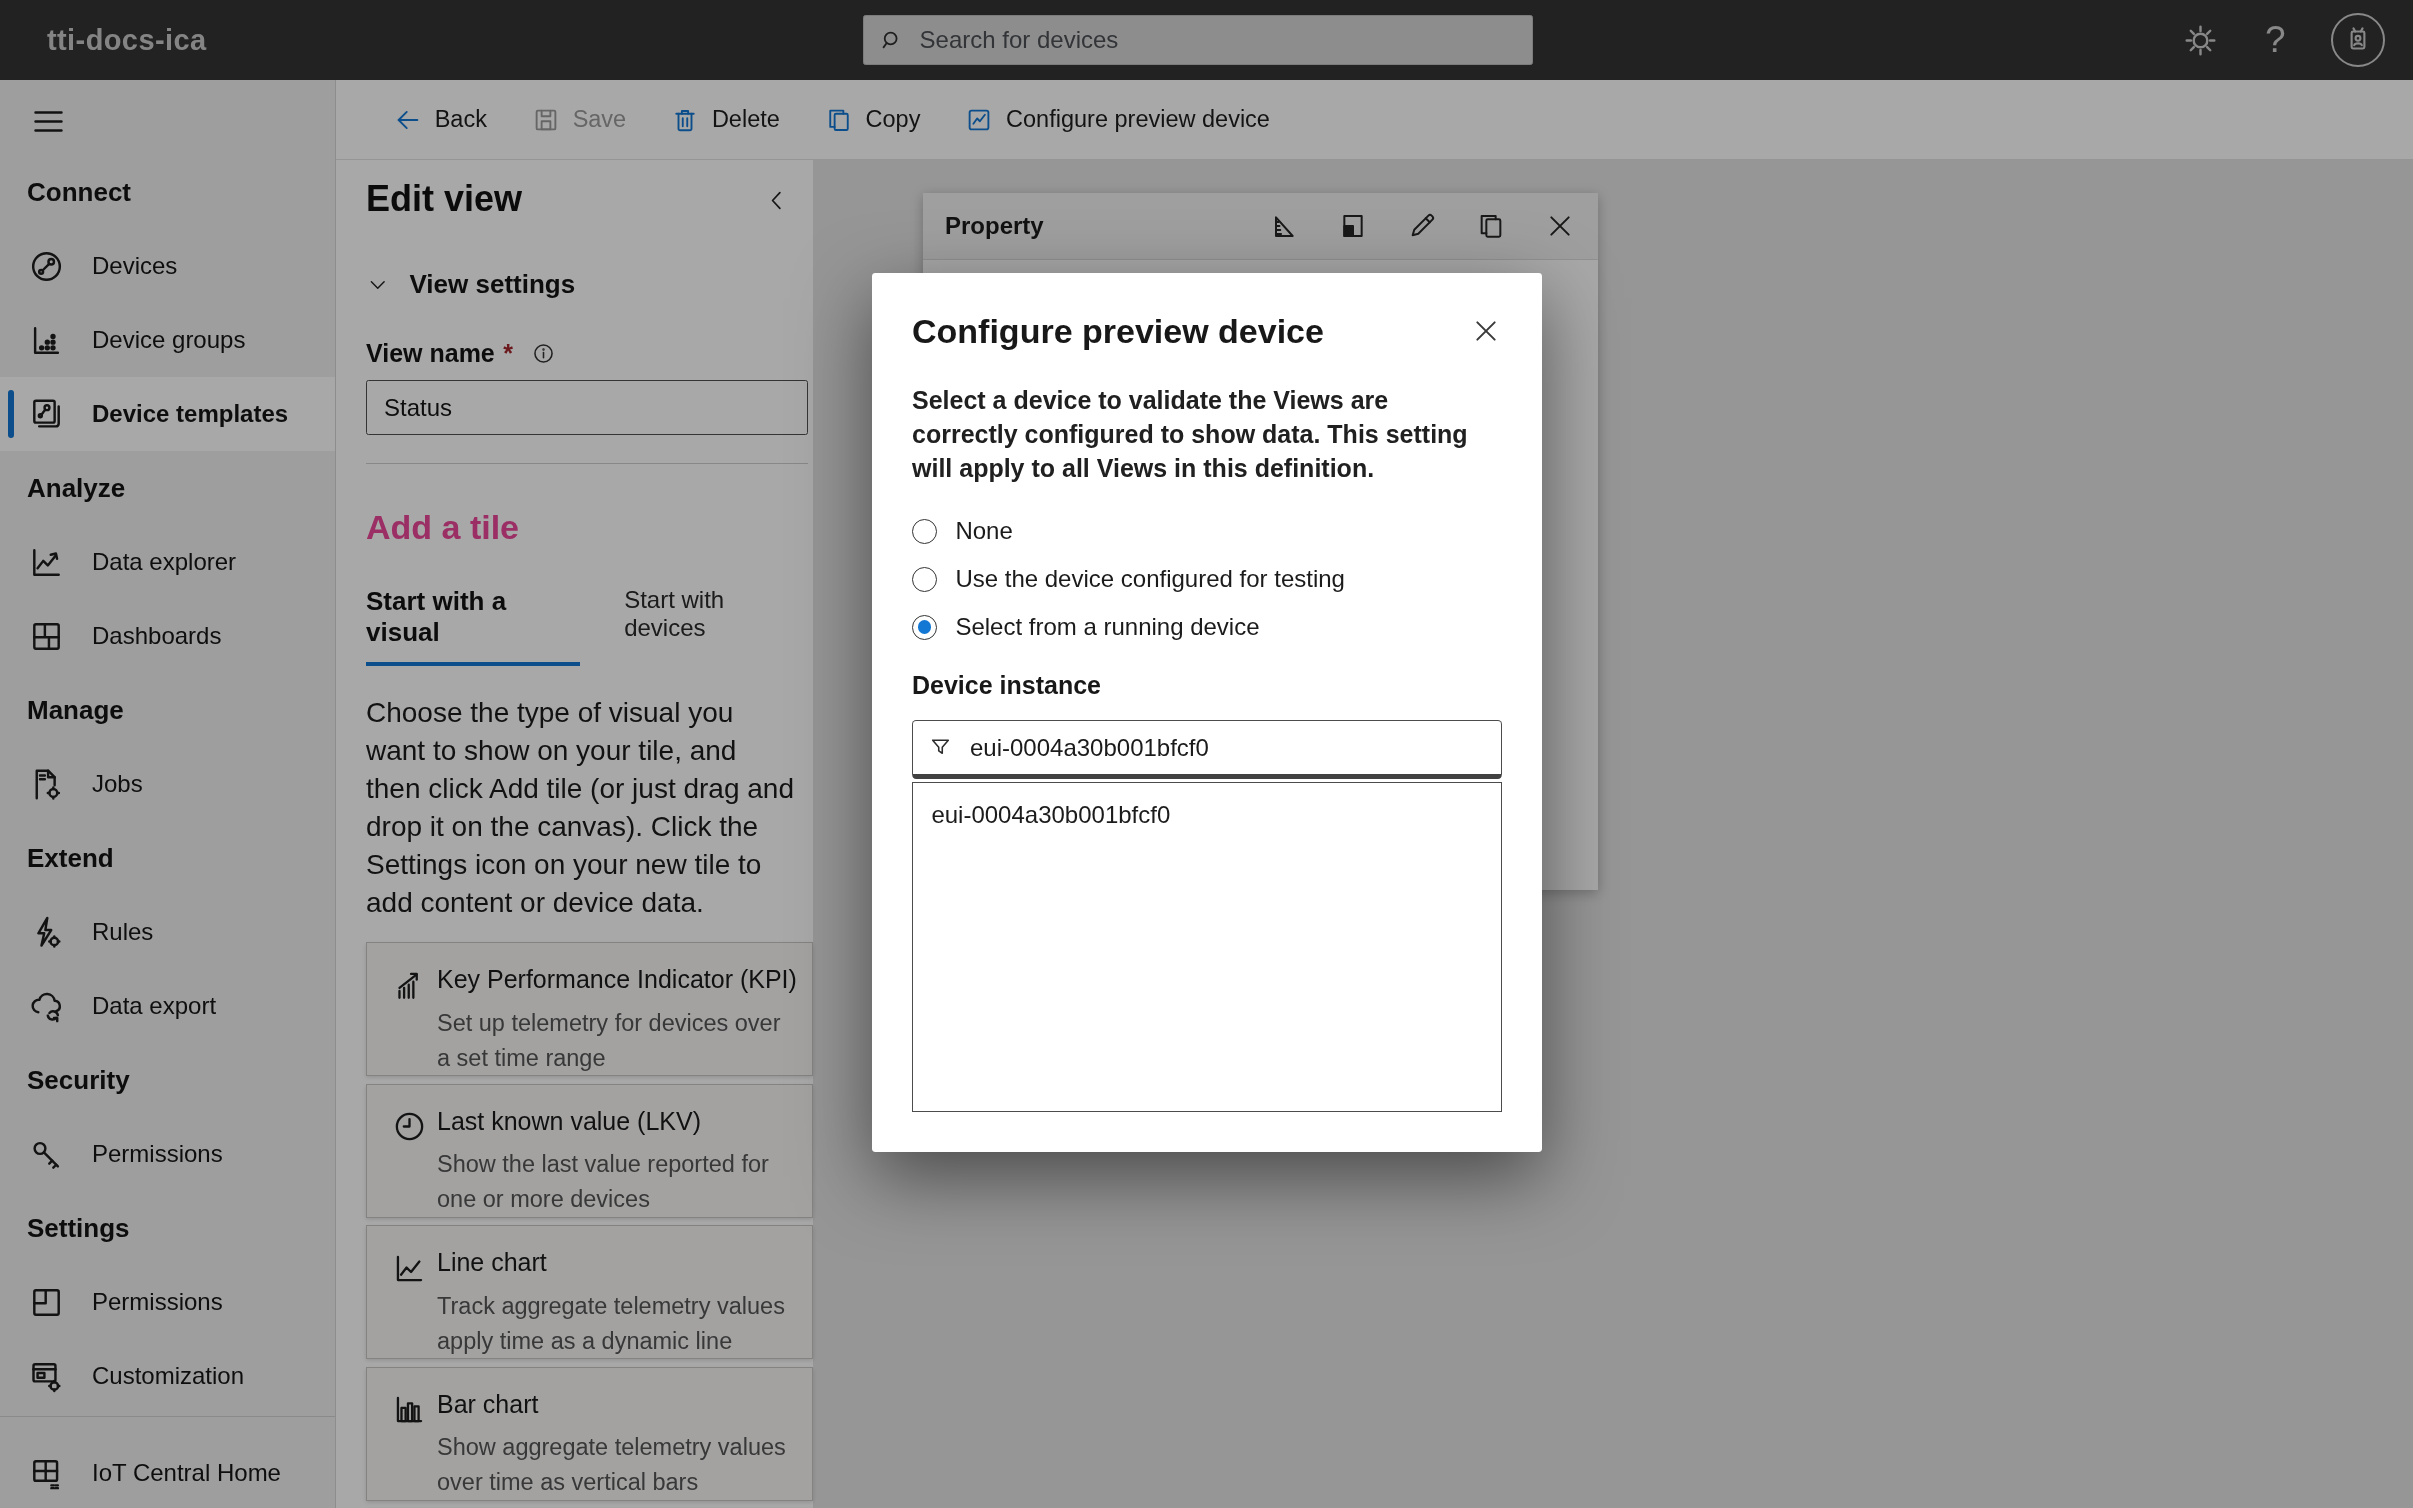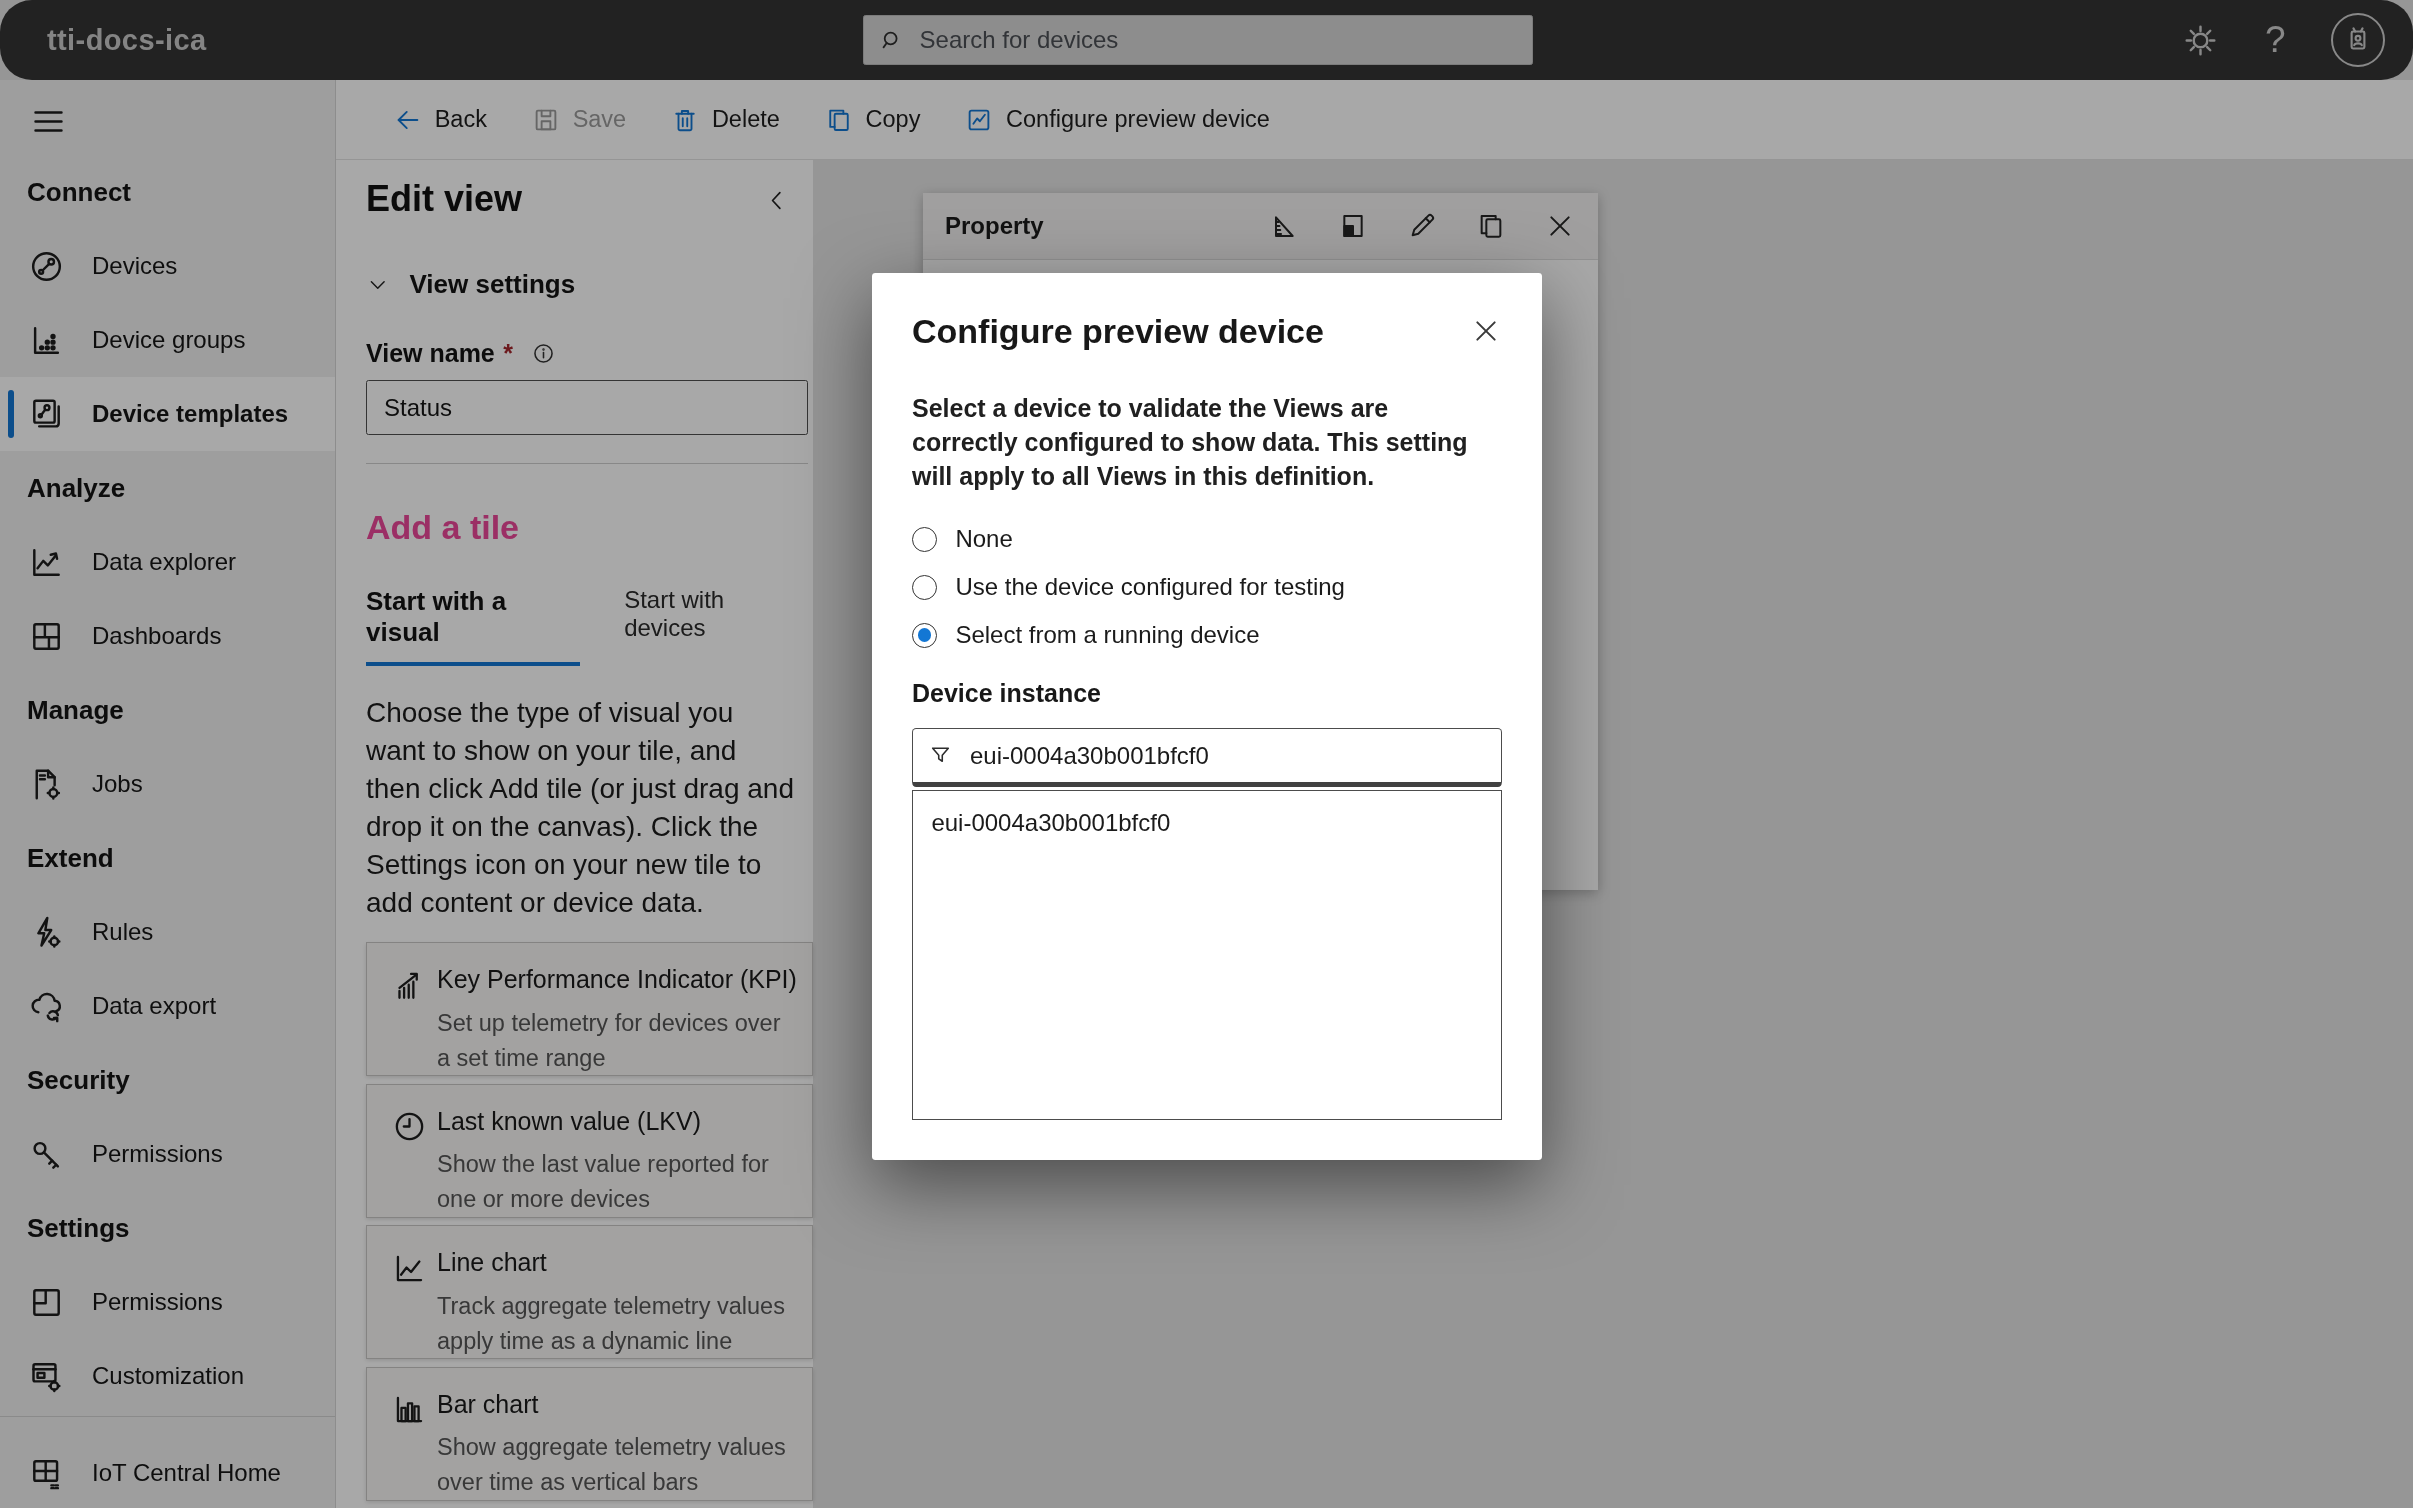--- a/index.html
+++ b/index.html
@@ -2,21 +2,21 @@
 <html style="--accent: #1377d4; --apply: #1b7ed6; --required: #a4262c;font-size:13.4px"><head>
 <meta charset="utf-8">
 <style>
   html,body{margin:0;padding:0;width:2413px;height:1508px;overflow:hidden;
     font-family:"Liberation Sans",sans-serif;background:#e4e4e4;color:#1b1b1b;}
   *{box-sizing:border-box;}
   .icon svg{width:100%;height:100%;display:block;}
   .icon{display:inline-block;flex:none;}
 
   
-  .topbar{position:absolute;left:0;top:0;right:0;height:80px;background:#343434;z-index:10;border-radius:32px;}
+  .topbar{position:absolute;left:0;top:0;right:0;height:80px;background:#343434;z-index:10;}
   .app-title{position:absolute;left:47px;top:0;height:80px;display:flex;align-items:center;
     color:#c9c9c9;font-size:29px;font-weight:bold;letter-spacing:0.4px;}
   .search{position:absolute;left:863px;top:15px;width:670px;height:50px;background:#d6d6d6;
     border:0.8px solid #bdbdbd;border-radius:2.5px;display:flex;align-items:center;padding:0 13.4px;gap:11.7px;}
   .search .icon{width:28.5px;height:28.5px;color:#2e2e2e;}
   .search input{flex:1;background:transparent;border:none;outline:none;font-size:24px;color:#2e2e2e;
     font-family:"Liberation Sans",sans-serif;}
   .search input::placeholder{color:#4c5055;}
   .topbar-actions{position:absolute;right:28.5px;top:0;height:80px;display:flex;align-items:center;gap:45px;}
   .tb-action{display:flex;align-items:center;justify-content:center;color:#cfcfcf;cursor:pointer;}
@@ -86,21 +86,21 @@
   .ptile-actions{margin-left:auto;display:flex;align-items:center;gap:37px;}
   .ptile-actions .icon{width:32px;height:32px;color:#262626;cursor:pointer;}
 
   
   .overlay{position:absolute;inset:0;background:rgba(0,0,0,0.34);z-index:50;}
   .dialog{position:absolute;left:872px;top:273px;width:670px;background:#ffffff;z-index:60;
     border-radius:3.4px;box-shadow:0 25px 75px rgba(0,0,0,.5);padding:39px 40px 40px;}
   .dialog-title-row{display:flex;align-items:flex-start;}
   .dialog-title{font-size:34px;font-weight:bold;color:#181818;}
   .dialog-close{margin-left:auto;width:32px;height:32px;color:#3a3a3a;cursor:pointer;margin-top:3.4px;}
-  .dialog-body{margin-top:40px;font-size:25px;font-weight:bold;line-height:34px;color:#202020;width:570px;}
+  .dialog-body{margin-top:32px;font-size:25px;font-weight:bold;line-height:34px;color:#202020;width:570px;}
   .radio-group{margin-top:22px;}
   .radio-row{display:flex;align-items:center;gap:18.4px;height:48px;font-size:24px;color:#1b1b1b;cursor:pointer;}
   .radio{width:25px;height:25px;border:1.7px solid #333;border-radius:50%;
     display:flex;align-items:center;justify-content:center;}
   .radio .dot{width:13.4px;height:13.4px;border-radius:50%;background:var(--accent,#1377d4);}
   .di-label{margin-top:20px;font-size:25px;font-weight:bold;color:#181818;}
   .filter{margin-top:20px;height:59px;border:1.7px solid #4c4c4c;border-bottom:5.9px solid #414141;
     border-radius:4.2px;display:flex;align-items:center;padding:0 15px;gap:15px;}
   .filter .icon{width:25px;height:25px;color:#2c2c2c;}
   .filter input{flex:1;border:none;outline:none;font-size:24px;color:#1b1b1b;background:transparent;

